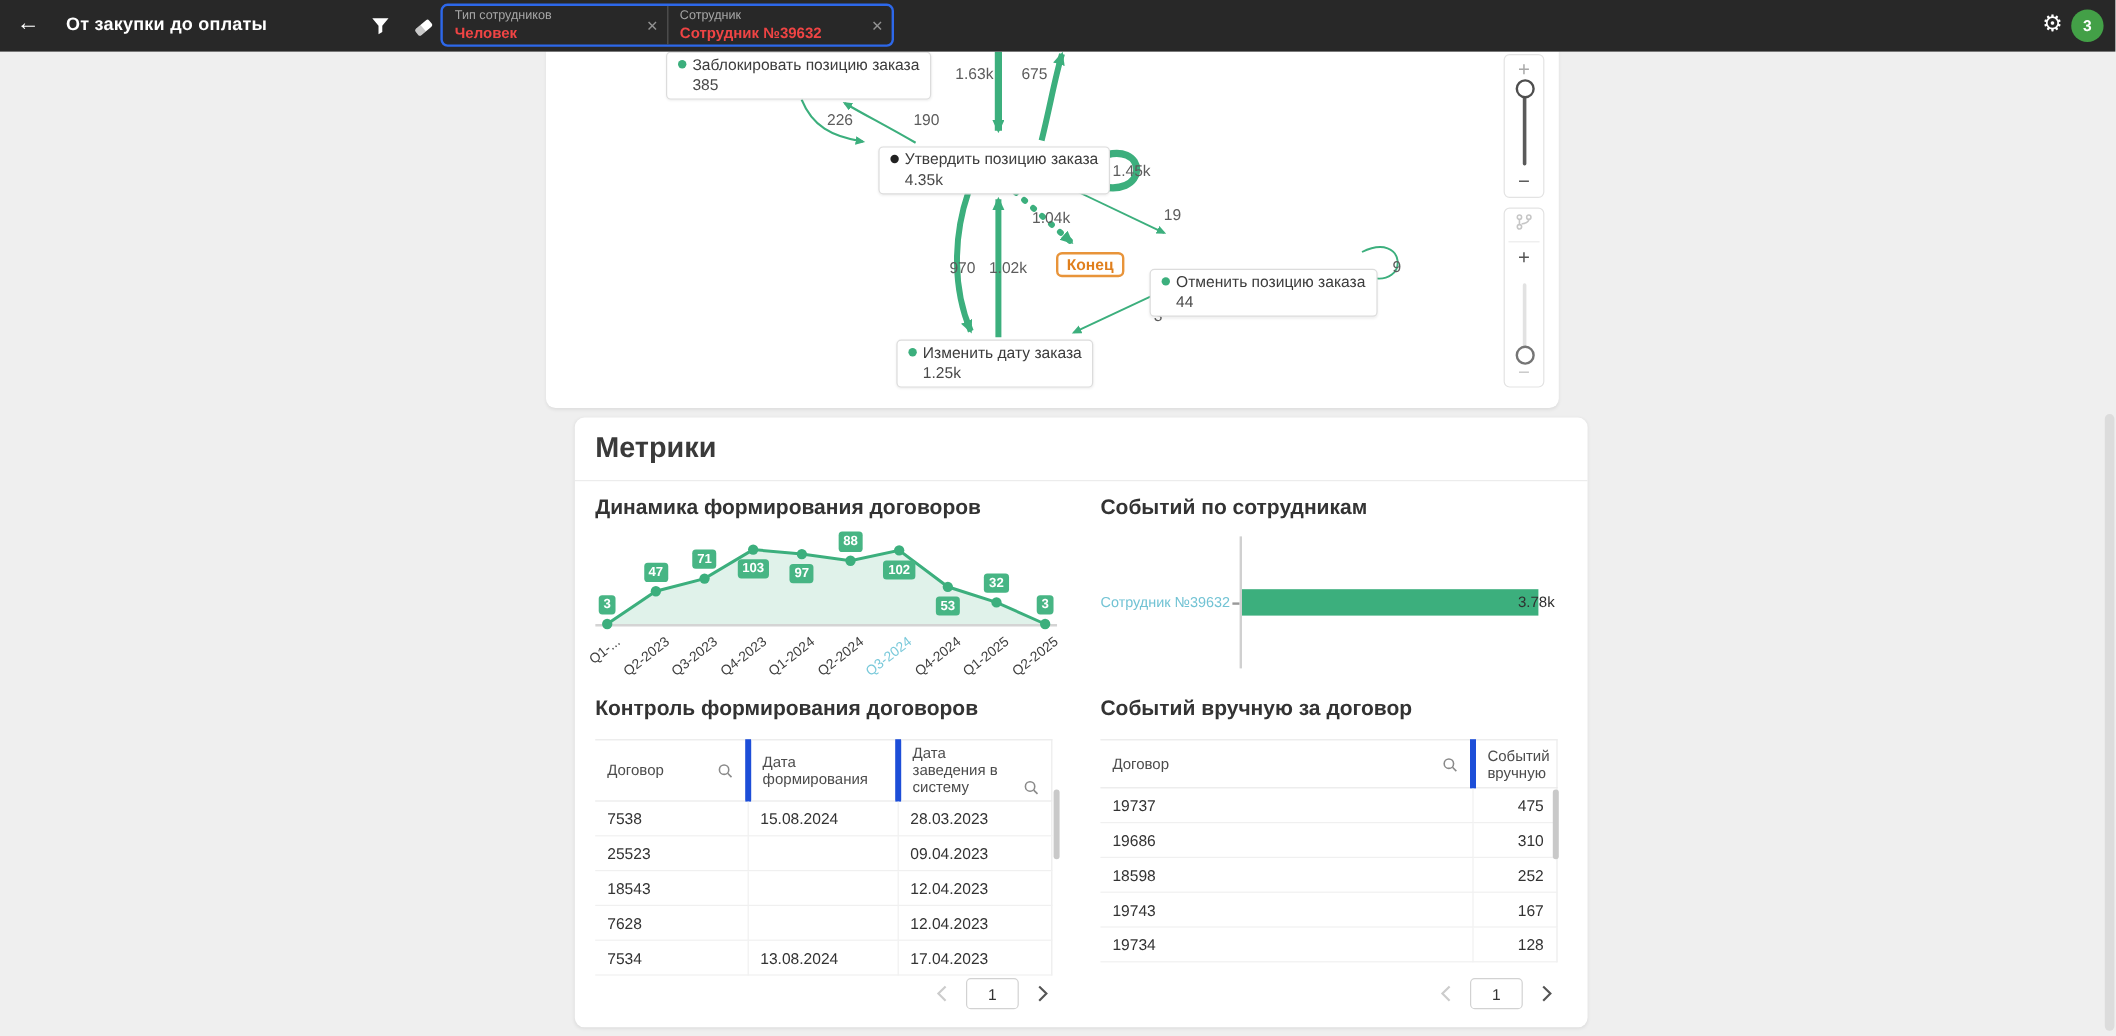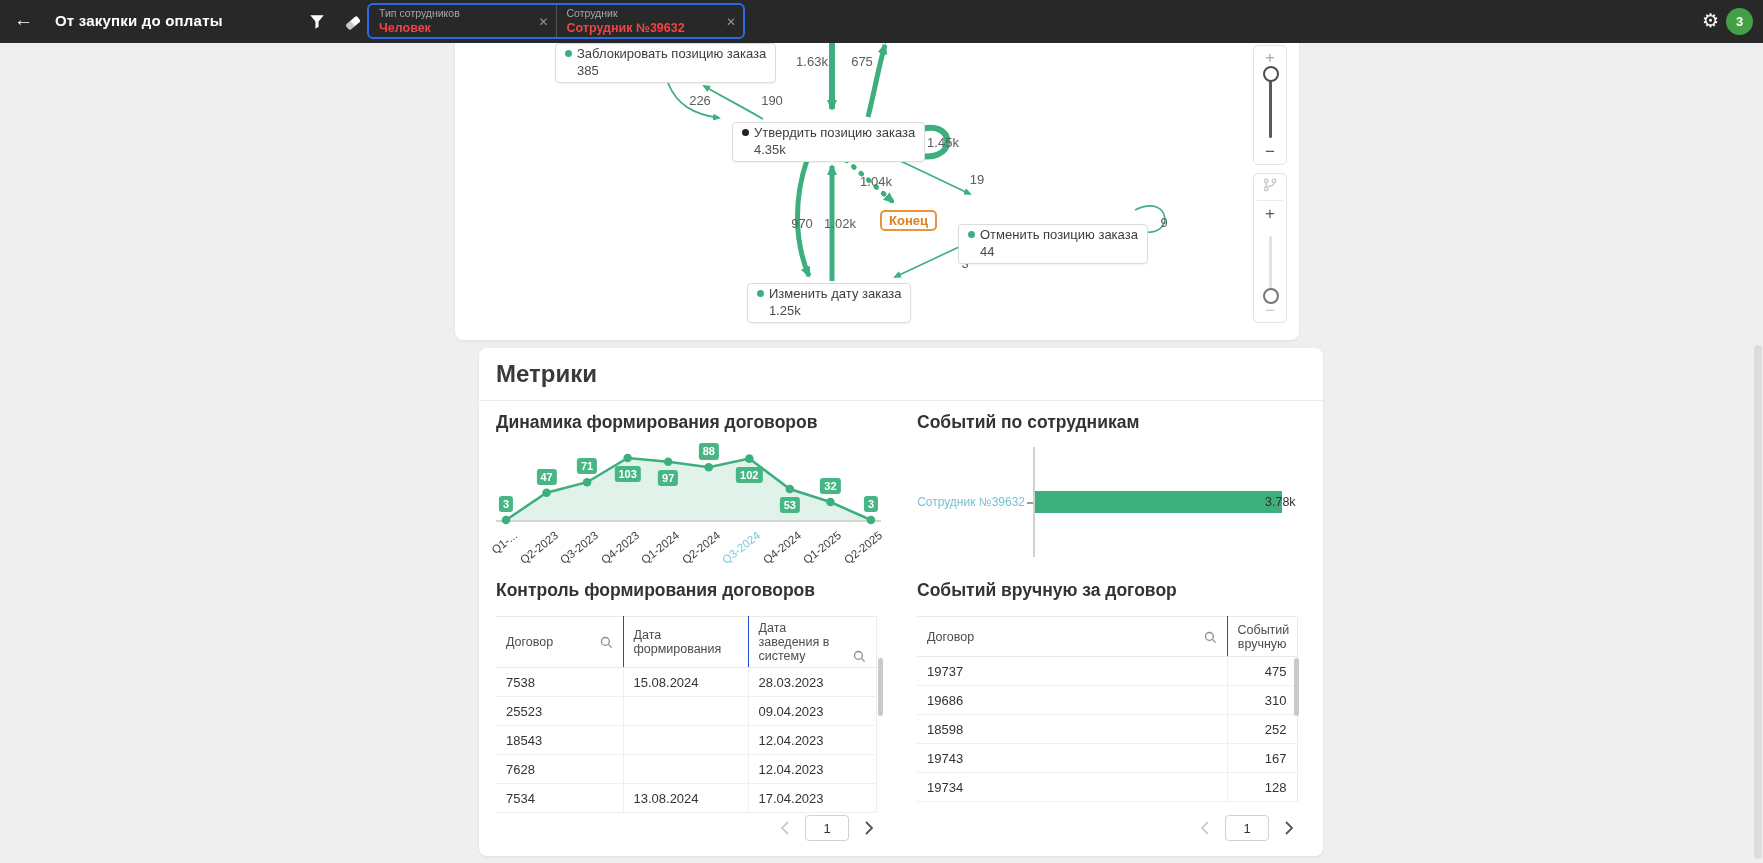--- a/index.html
+++ b/index.html
@@ -71,21 +71,21 @@
   .bc-cat{position:absolute;left:0;top:52px;width:108px;text-align:right;font-size:12px;color:#72C3D4;white-space:nowrap;}
   .bc-tick{position:absolute;left:110px;top:59px;width:6px;height:1.5px;background:#999;}
   .bc-axis{position:absolute;left:116px;top:4px;width:1.5px;height:110px;background:#d0d0d0;}
   .bc-bar{position:absolute;left:118px;top:48px;height:22px;background:#3CAF7D;}
   .bc-val{position:absolute;top:52px;font-size:12.5px;color:#2f2f2f;}
   
   .ttable{position:absolute;top:268px;border-collapse:collapse;table-layout:fixed;}
   .tleft{left:17px;width:380px;}
   .tright{left:438px;width:380px;}
   .ttable th{height:40px;font-weight:normal;font-size:12.5px;color:#4c4c4c;text-align:left;padding:4px 10px;
-             border-top:1px solid #e9e9e9;border-bottom:1px solid #e9e9e9;border-right:1px solid #1d4ed8;vertical-align:middle;box-sizing:border-box;}
+             border-top:1px solid #e9e9e9;border-bottom:1px solid #e9e9e9;border-right:5px solid #1d4ed8;vertical-align:middle;box-sizing:border-box;}
   .ttable td{height:29px;font-size:13px;color:#333;padding:0 10px;border-bottom:1px solid #f0f0f0;
              border-right:1px solid #f1f1f1;box-sizing:border-box;white-space:nowrap;overflow:hidden;}
   .ttable th:last-child,.ttable td:last-child{border-right:1px solid #ececec;}
   .th-flex{display:flex;justify-content:space-between;align-items:flex-end;}
   .th-right{text-align:right !important;}
   .td-right{text-align:right;}
   .srch{flex:0 0 auto;margin-left:4px;cursor:pointer;}
   .scrollthumb{position:absolute;width:5px;height:58px;background:#c9c9c9;border-radius:3px;cursor:grab;}
   .st-l{left:399px;top:310px;}
   .st-r{left:815px;top:310px;}

